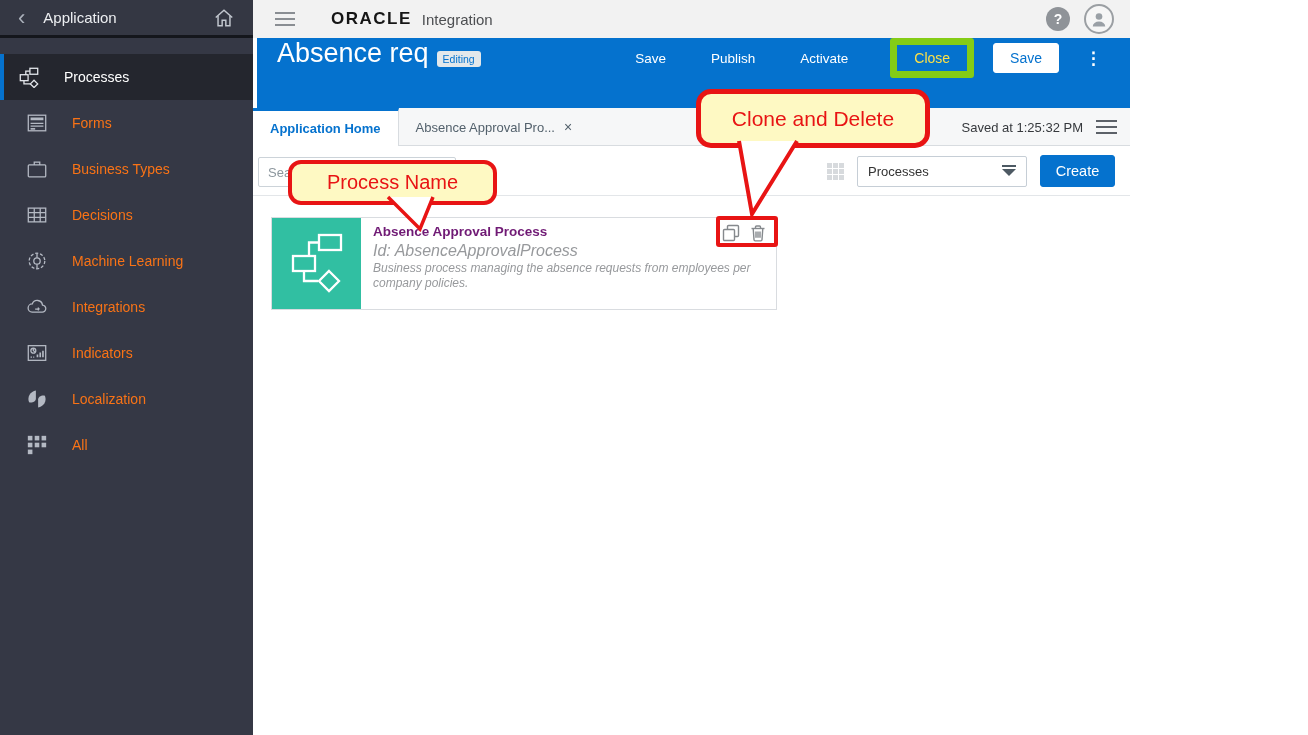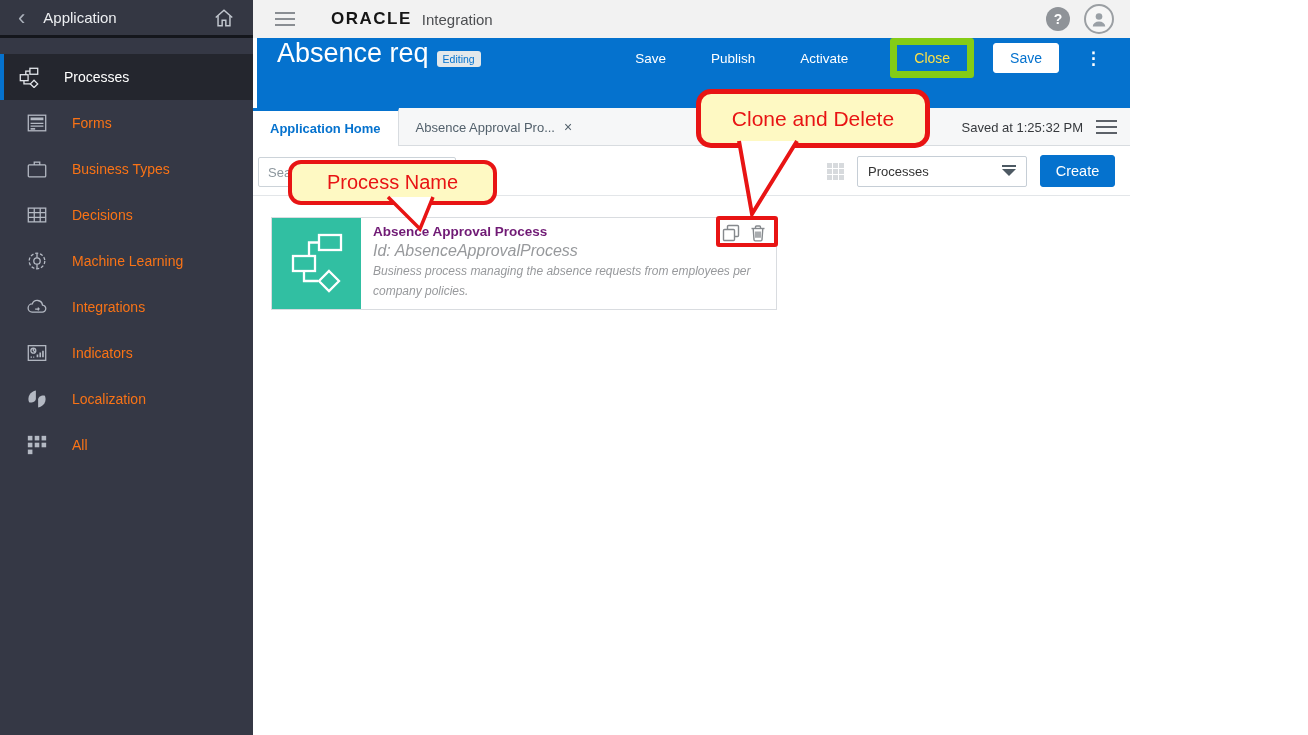--- a/index.html
+++ b/index.html
@@ -79,21 +79,21 @@
   .content { position:absolute; top:197px; left:0; right:0; bottom:0; background:#fff; }
 
   
   .card { position:absolute; left:18px; top:20px; width:506px; height:93px; border:1px solid #d9dce0;
           background:#fff; display:flex; }
   .card-tile { width:89px; height:100%; background:#31bfa2; flex:none;
                display:flex; align-items:center; justify-content:center; }
   .card-body { position:relative; flex:1; padding:6px 12px 0 12px; }
   .card-title { font-size:13.5px; font-weight:bold; color:#701a75; }
   .card-id { font-size:16px; font-style:italic; color:#97999c; margin-top:3px; }
-  .card-desc { font-size:12px; font-style:italic; color:#97999c; max-width:392px; line-height:20px; margin-top:1px; }
+  .card-desc { font-size:12px; font-style:italic; color:#97999c; max-width:392px; line-height:15px; margin-top:1px; }
   .card-actions { position:absolute; right:9px; top:6px; display:flex; gap:9px; }
   .card-actions svg { width:18px; height:18px; color:#85898d; }
   .anno-rect { position:absolute; left:716px; top:216px; width:62px; height:31px;
                border:4px solid #e81414; border-radius:3px; z-index:40; }
   .callout { position:absolute; background:#fef9c3; border:4px solid #e81414; display:flex;
              align-items:center; justify-content:center; color:#e81414; z-index:45; }
   .callout.process-name { left:288px; top:160px; width:209px; height:45px; border-radius:13px; font-size:20px; }
   .callout.clone-delete { left:696px; top:89px; width:234px; height:59px; border-radius:15px;
                           border-width:5px; font-size:21px; }
   .pointer-overlay { position:absolute; left:0; top:0; width:1308px; height:735px; z-index:46; pointer-events:none; }

